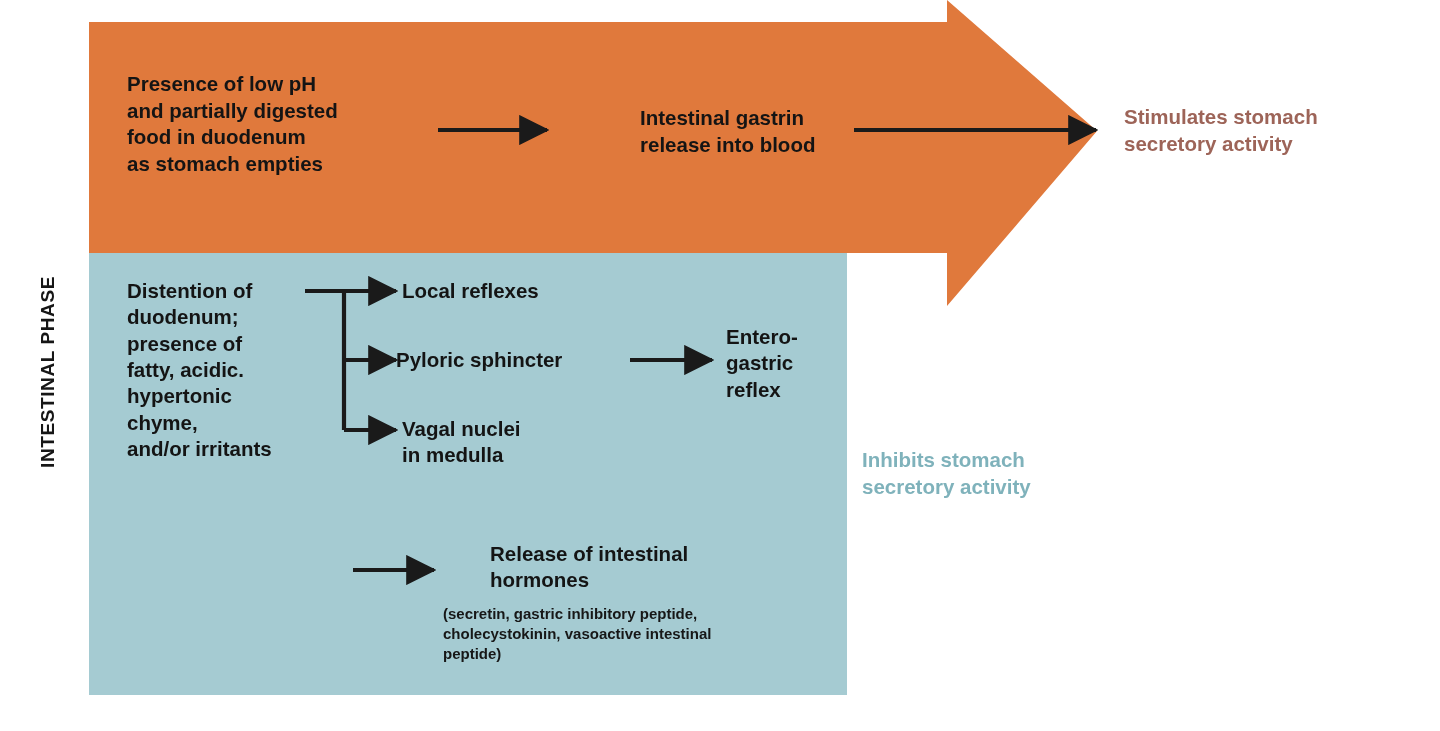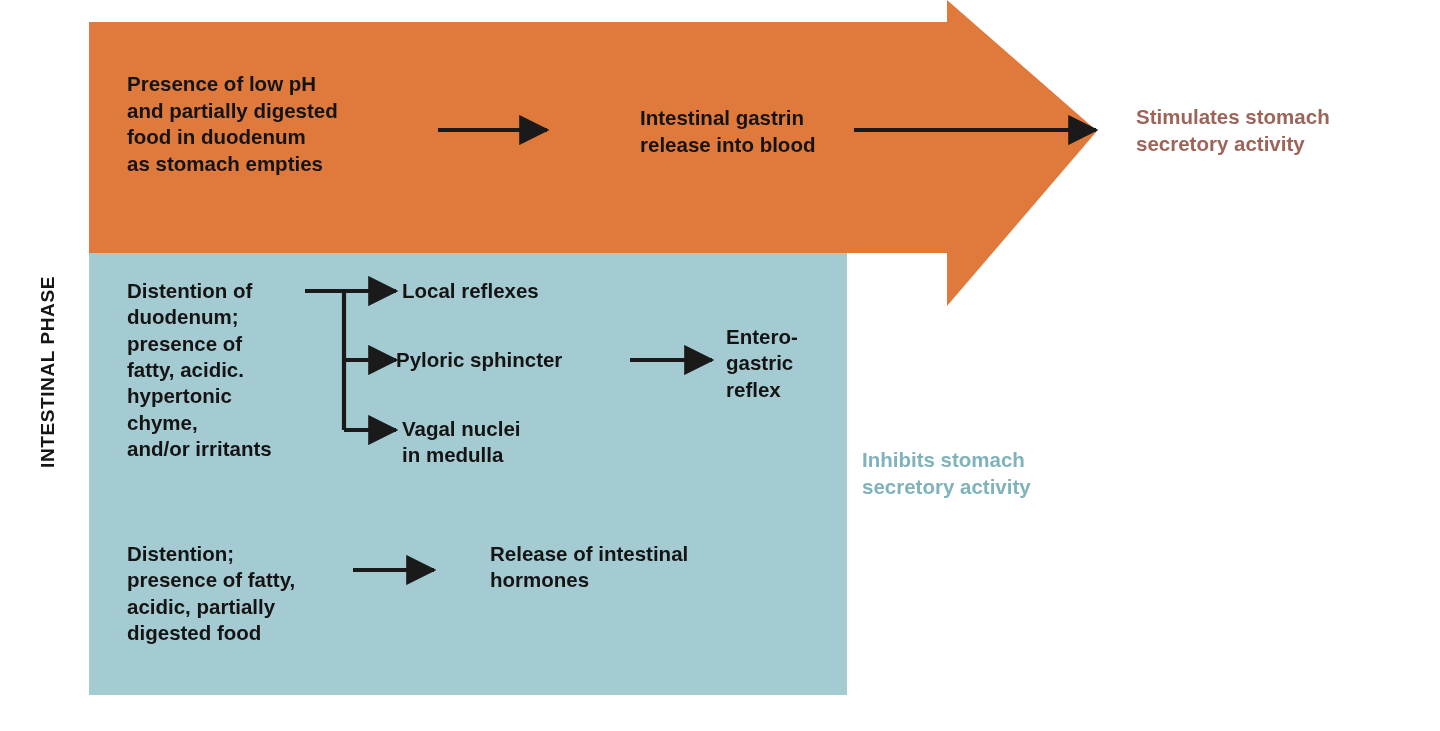--- a/index.html
+++ b/index.html
@@ -77,21 +77,20 @@
     font-size: 20.5px;
     line-height: 1.3;
     margin-left: 44px;
   }
   #stim-outcome {
     left: 1124px; top: 104px;
     font-size: 20.5px;
     line-height: 1.3;
     font-weight: bold;
     color: #9d6458;
-    margin-left: 12px;
   }
 
   
   #inhib-trigger-1 {
     left: 127px; top: 278px;
     font-size: 20.5px;
     line-height: 1.285;
   }
   #inhib-local-reflexes {
     left: 402px; top: 278px;
@@ -203,25 +202,24 @@
 
   <div id="inhib-pyloric-sphincter" class="tblock">Pyloric sphincter</div>
 
   <div id="inhib-vagal-nuclei" class="tblock">Vagal nuclei
 in medulla</div>
 
   <div id="inhib-enterogastric" class="tblock">Entero-
 gastric
 reflex</div>
 
-  <div id="inhib-trigger-2" class="tblock">Distention;
-presence of fatty,
-acidic, partially
-digested food</div>
 
   <div id="inhib-hormones" class="tblock">Release of intestinal
 hormones</div>
 
+  <div id="inhib-hormones-detail" class="tblock">(secretin, gastric inhibitory peptide,
+cholecystokinin, vasoactive intestinal
+peptide)</div>
 
   <div id="inhib-outcome" class="tblock">Inhibits stomach
 secretory activity</div>
 
 </div>
 
 </body></html>

